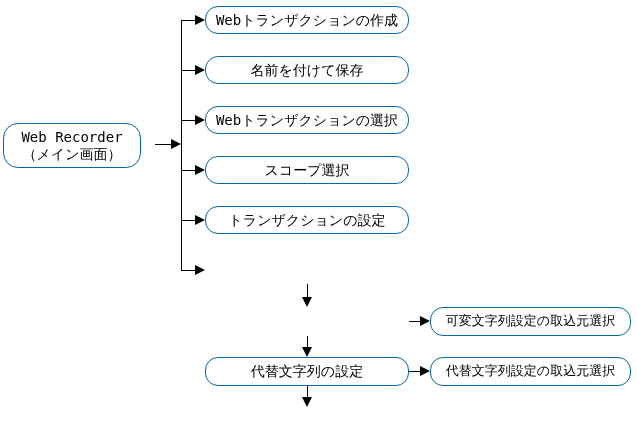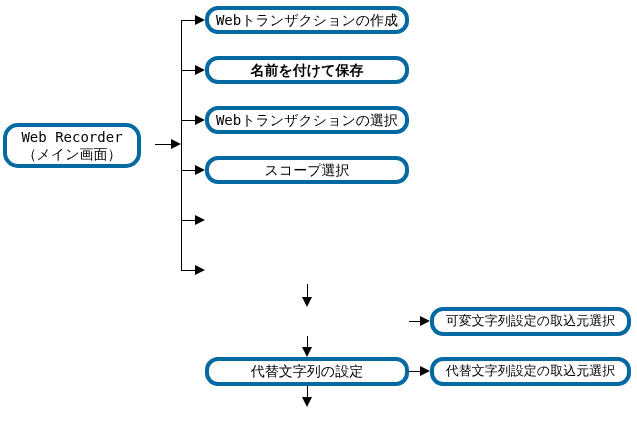--- a/index.html
+++ b/index.html
@@ -9,21 +9,21 @@
     height: 441px;
     background: #ffffff;
     font-family: "DejaVu Sans Mono", "DejaVu Sans", "Liberation Sans", monospace, sans-serif;
     color: #000000;
     overflow: hidden;
   }
   .box {
     position: absolute;
     box-sizing: border-box;
     background: #ffffff;
-    border: 4px solid #0369a1;
+    border: 1px solid #0369a1;
     border-radius: 13px;
     display: flex;
     align-items: center;
     justify-content: center;
     font-size: 14px;
     line-height: 1.15;
     text-align: center;
     white-space: nowrap;
   }
   .box.root {
@@ -74,28 +74,31 @@
   <div class="hline" style="left:181px; top:170px; width:14px;"></div>
   <div class="arr-r" style="left:195px; top:165px;"></div>
   <div class="hline" style="left:181px; top:220px; width:14px;"></div>
   <div class="arr-r" style="left:195px; top:215px;"></div>
   <div class="hline" style="left:181px; top:270px; width:14px;"></div>
   <div class="arr-r" style="left:195px; top:265px;"></div>
 
   <div class="box col-main" style="top:6px;">
     <span>Webトランザクションの作成</span>
   </div>
-  <div class="box col-main" style="top:56px;font-weight:bold;">
+  <div class="box col-main" style="top:56px;">
     <span>名前を付けて保存</span>
   </div>
   <div class="box col-main" style="top:156px;">
     <span>スコープ選択</span>
   </div>
   <div class="box col-main" style="top:106px;">
     <span>Webトランザクションの選択</span>
+  </div>
+  <div class="box col-main" style="top:206px;">
+    <span>トランザクションの設定</span>
   </div>
 
   <div class="vline" style="left:307px; top:284px; height:13px;"></div>
   <div class="arr-d" style="left:302px; top:297px;"></div>
   <div class="vline" style="left:307px; top:336px; height:11px;"></div>
   <div class="arr-d" style="left:302px; top:347px;"></div>
   <div class="vline" style="left:307px; top:386px; height:11px;"></div>
   <div class="arr-d" style="left:302px; top:397px;"></div>
 
   <div class="box col-sub" style="top:357px;">

